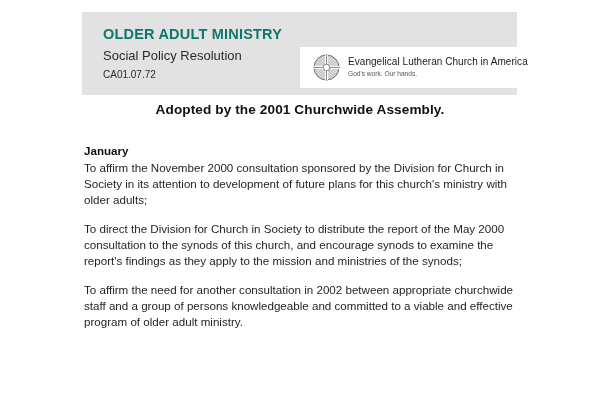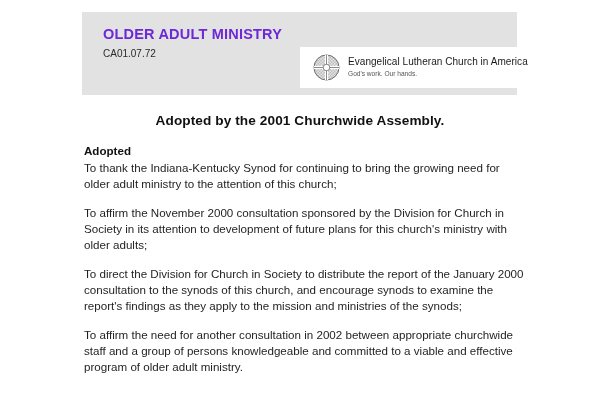--- a/index.html
+++ b/index.html
@@ -31,21 +31,21 @@
     position: absolute;
     left: 103px;
     top: 24px;
     width: 300px;
   }
 
   .doc-title {
     font-size: 14.5px;
     font-weight: bold;
     letter-spacing: 0.2px;
-    color: #6d28d9;
+    color: #0f766e;
     line-height: 1.45;
     white-space: nowrap;
   }
 
   .doc-subtitle {
     font-size: 13px;
     font-weight: normal;
     color: #2a2a2a;
     line-height: 1.5;
     margin-top: 1px;
@@ -100,21 +100,21 @@
     color: #555555;
     white-space: nowrap;
     line-height: 1.3;
     margin-top: 2px;
   }
 
   
   .adopted-heading {
     position: absolute;
     left: 0;
-    top: 113px;
+    top: 102px;
     width: 600px;
     text-align: center;
     font-size: 13.6px;
     font-weight: bold;
     color: #111111;
     letter-spacing: 0.1px;
   }
 
   
   .body-block {
@@ -144,20 +144,21 @@
   .clause:last-child { margin-bottom: 0; }
   .clause.first { margin-bottom: 13px; }
 </style>
 </head>
 <body>
 
 <div class="header-band"></div>
 
 <div class="header-text">
   <div class="doc-title">OLDER ADULT MINISTRY</div>
+  <div class="doc-subtitle">Social Policy Resolution</div>
   <div class="doc-number">CA01.07.72</div>
 </div>
 
 <div class="logo-strip">
   <div class="logo-emblem">
     <svg width="27" height="27" viewBox="0 0 54 54" aria-hidden="true">
       <defs>
         <pattern id="hatch" width="3" height="3" patternUnits="userSpaceOnUse">
           <rect width="3" height="3" fill="#ffffff"></rect>
           <path d="M0,3 l3,-3 M-0.75,0.75 l1.5,-1.5 M2.25,3.75 l1.5,-1.5" stroke="#5a5a5a" stroke-width="0.85"></path>
@@ -173,18 +174,17 @@
   </div>
   <div class="logo-words">
     <div class="logo-name">Evangelical Lutheran Church in America</div>
     <div class="logo-tagline">God's work. Our hands.</div>
   </div>
 </div>
 
 <div class="adopted-heading">Adopted by the 2001 Churchwide Assembly.</div>
 
 <div class="body-block">
-  <div class="resolved-label">Adopted</div>
-  <p class="clause first">To thank the Indiana-Kentucky Synod for continuing to bring the growing need for older adult ministry to the attention of this church;</p>
+  <div class="resolved-label">January</div>
   <p class="clause">To affirm the November 2000 consultation sponsored by the Division for Church in Society in its attention to development of future plans for this church's ministry with older adults;</p>
-  <p class="clause">To direct the Division for Church in Society to distribute the report of the January 2000 consultation to the synods of this church, and encourage synods to examine the report's findings as they apply to the mission and ministries of the synods;</p>
+  <p class="clause">To direct the Division for Church in Society to distribute the report of the May 2000 consultation to the synods of this church, and encourage synods to examine the report's findings as they apply to the mission and ministries of the synods;</p>
   <p class="clause">To affirm the need for another consultation in 2002 between appropriate churchwide staff and a group of persons knowledgeable and committed to a viable and effective program of older adult ministry.</p>
 </div>
 
 </body></html>

